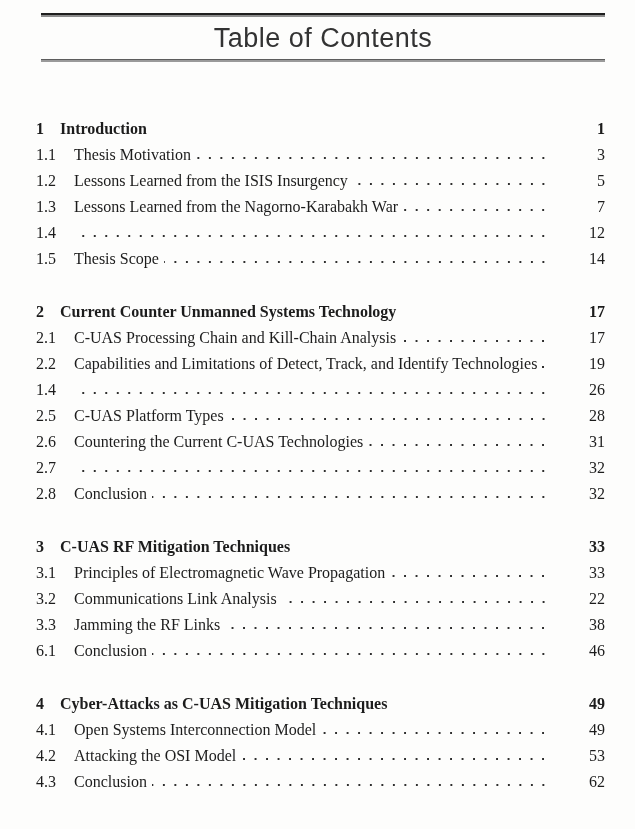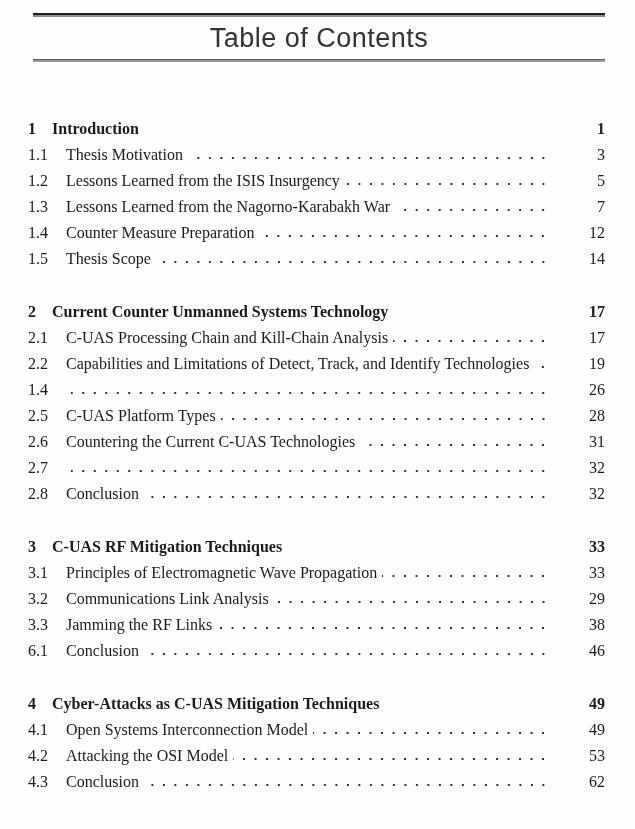--- a/index.html
+++ b/index.html
@@ -8,21 +8,21 @@
     height: 829px;
     background: #fdfdfc;
     overflow: hidden;
     font-family: "Liberation Serif", serif;
     color: #1c1c1c;
   }
   .page {
     box-sizing: border-box;
     width: 635px;
     height: 639px;
-    padding: 13px 30px 0 28px;
+    padding: 13px 30px 0 36px;
   }
   
   .title-block { margin-left: 5px; }
   .rule-thick {
     height: 4px;
     background: linear-gradient(to bottom, #1e1e1e 0%, #1e1e1e 38%, #8c8c8c 38%, #8c8c8c 100%);
   }
   .rule-thin {
     height: 3px;
     background: linear-gradient(to bottom, #5d5d5d 0%, #5d5d5d 40%, #9a9a9a 40%, #9a9a9a 100%);
@@ -99,21 +99,20 @@
           <span class="page-num">5</span>
         </div>
         <div class="row">
           <span class="num">1.3</span>
           <span class="entry-title">Lessons Learned from the Nagorno-Karabakh War</span>
           <span class="leader dots"></span>
           <span class="page-num">7</span>
         </div>
         <div class="row">
           <span class="num">1.4</span>
-          <span class="entry-title">Counter Measure Preparation</span>
           <span class="leader dots"></span>
           <span class="page-num">12</span>
         </div>
         <div class="row">
           <span class="num">1.5</span>
           <span class="entry-title">Thesis Scope</span>
           <span class="leader dots"></span>
           <span class="page-num">14</span>
         </div>
       </section>
@@ -175,21 +174,21 @@
         <div class="row">
           <span class="num">3.1</span>
           <span class="entry-title">Principles of Electromagnetic Wave Propagation</span>
           <span class="leader dots"></span>
           <span class="page-num">33</span>
         </div>
         <div class="row">
           <span class="num">3.2</span>
           <span class="entry-title">Communications Link Analysis</span>
           <span class="leader dots"></span>
-          <span class="page-num">29</span>
+          <span class="page-num">22</span>
         </div>
         <div class="row">
           <span class="num">3.3</span>
           <span class="entry-title">Jamming the RF Links</span>
           <span class="leader dots"></span>
           <span class="page-num">38</span>
         </div>
         <div class="row">
           <span class="num">6.1</span>
           <span class="entry-title">Conclusion</span>

